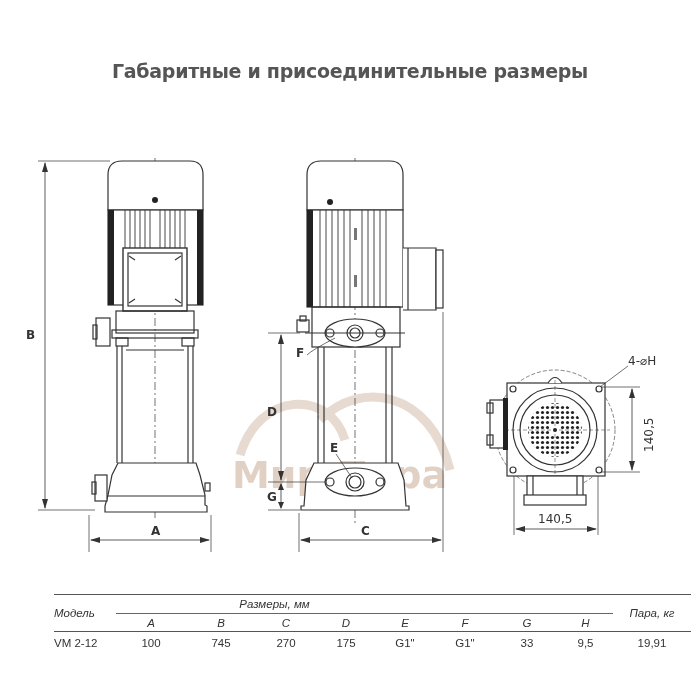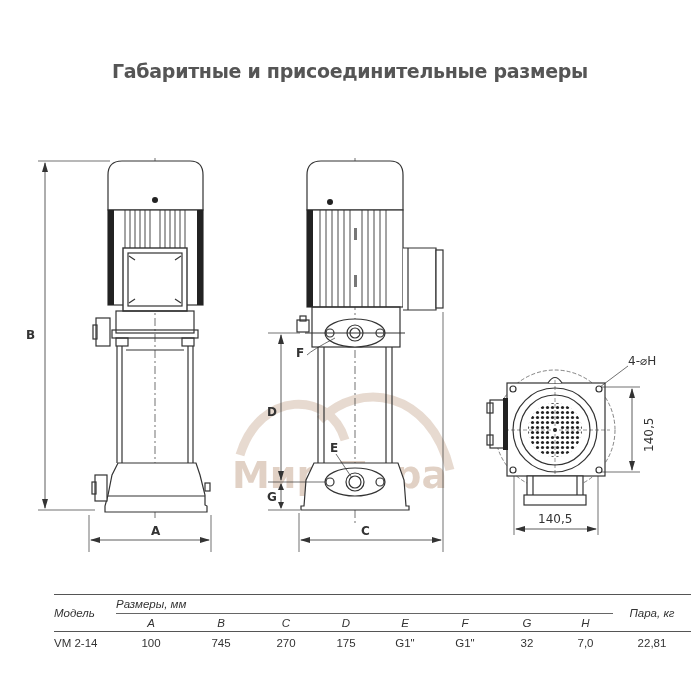--- a/index.html
+++ b/index.html
@@ -235,39 +235,39 @@
       <col style="width:62px">
       <col style="width:55px">
       <col style="width:78px">
   </colgroup>
   <tbody>
       <tr class="top-rule">
         <td colspan="10"></td>
       </tr>
   <tr>
     <td rowspan="2" class="hi left">Модель</td>
-    <td colspan="8" class="hi grp" style="text-align:left;padding-right:180px">Размеры, мм</td>
+    <td colspan="8" class="hi grp" style="text-align:center;padding-right:180px">Размеры, мм</td>
     <td rowspan="2" class="hi">Пара, кг</td>
   </tr>
   <tr class="cols">
     <td class="hi">A</td>
     <td class="hi">B</td>
     <td class="hi">C</td>
     <td class="hi">D</td>
     <td class="hi">E</td>
     <td class="hi">F</td>
     <td class="hi">G</td>
     <td class="hi">H</td>
   </tr>
   <tr class="data">
-    <td class="left">VM 2-14</td>
+    <td class="left">VM 2-12</td>
     <td>100</td>
     <td>745</td>
     <td>270</td>
     <td>175</td>
     <td>G1"</td>
     <td>G1"</td>
-    <td>32</td>
-    <td>7,0</td>
-    <td>22,81</td>
+    <td>33</td>
+    <td>9,5</td>
+    <td>19,91</td>
   </tr>
 </tbody>
   </table>
 
 </body></html>

